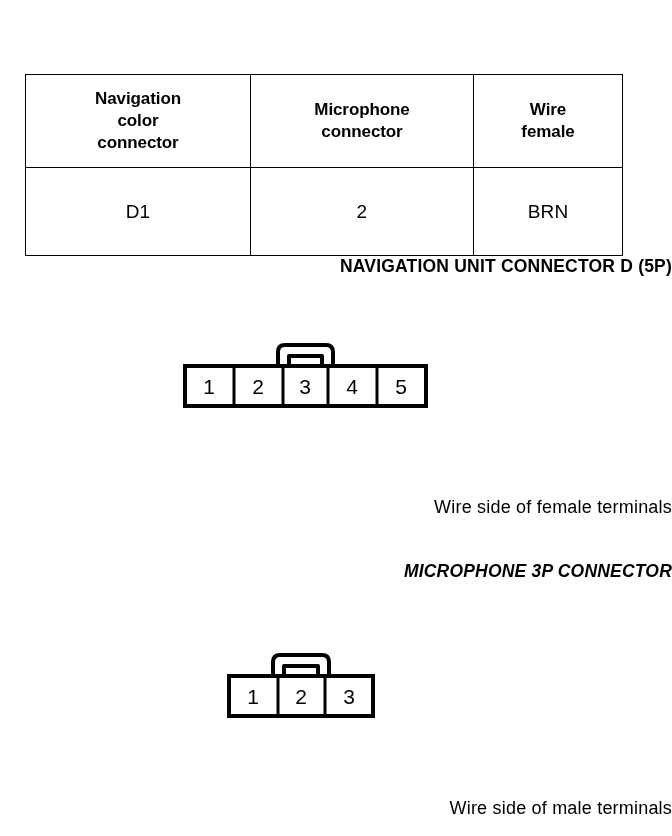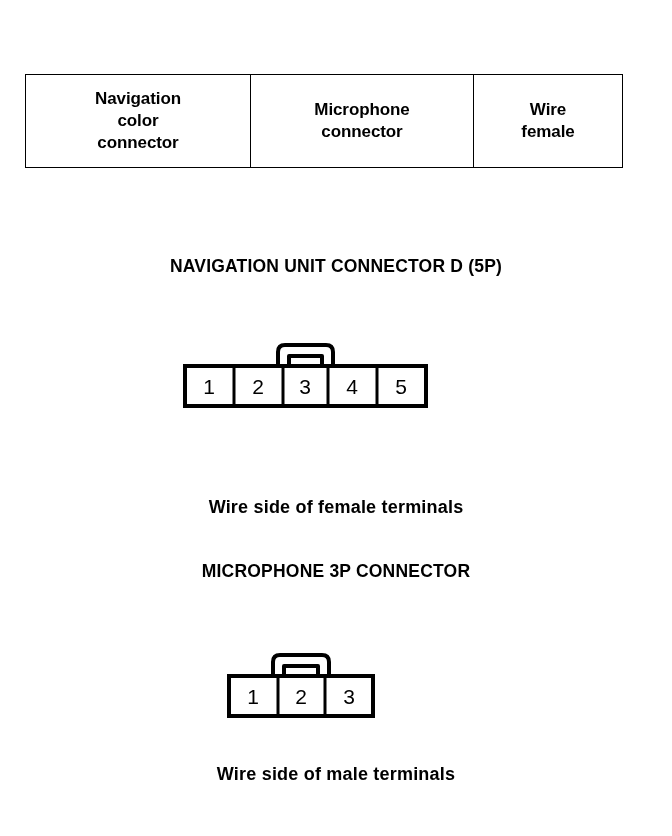--- a/index.html
+++ b/index.html
@@ -50,42 +50,42 @@
   #wire-table col.c1 { width: 225px; }
   #wire-table col.c2 { width: 223px; }
   #wire-table col.c3 { width: 149px; }
   .hdr-line { display: block; }
 
   
   .section-heading {
     position: absolute;
     width: 100%;
     left: 0;
-    text-align: center;
+    text-align: right;
     font-size: 17.5px;
     font-weight: bold;
     letter-spacing: 0.2px;
     white-space: nowrap;
   }
   #heading-nav  { top: 256px; }
-  #heading-mic  { top: 561px; }
+  #heading-mic  { top: 561px; font-style: italic; }
 
   
   .caption {
     position: absolute;
     width: 100%;
     left: 0;
-    text-align: center;
+    text-align: right;
     font-size: 18px;
-    font-weight: bold;
+    font-weight: normal;
     letter-spacing: 0.2px;
     white-space: nowrap;
   }
   #caption-female { top: 497px; }
-  #caption-male   { top: 764px; }
+  #caption-male   { top: 798px; }
 
   
   .connector {
     position: absolute;
   }
   #connector-5p {
     left: 183px;
     top: 342px;
     width: 245px;
     height: 66px;
@@ -128,20 +128,25 @@
         <span class="hdr-line">Microphone</span>
         <span class="hdr-line">connector</span>
       </th>
       <th>
         <span class="hdr-line">Wire</span>
         <span class="hdr-line">female</span>
       </th>
     </tr>
   </thead>
   <tbody>
+    <tr>
+      <td>D1</td>
+      <td>2</td>
+      <td>BRN</td>
+    </tr>
   </tbody>
 </table>
 
 <div id="heading-nav" class="section-heading">NAVIGATION UNIT CONNECTOR D (5P)</div>
 
 <div id="connector-5p" class="connector">
   <svg viewBox="0 0 245 66" xmlns="http://www.w3.org/2000/svg">
 
     <g>
       <path d="M 95 24 L 95 10 Q 95 3 102 3 L 143 3 Q 150 3 150 10 L 150 24" fill="#ffffff" stroke="#000000" stroke-width="4" stroke-linejoin="round"></path>

